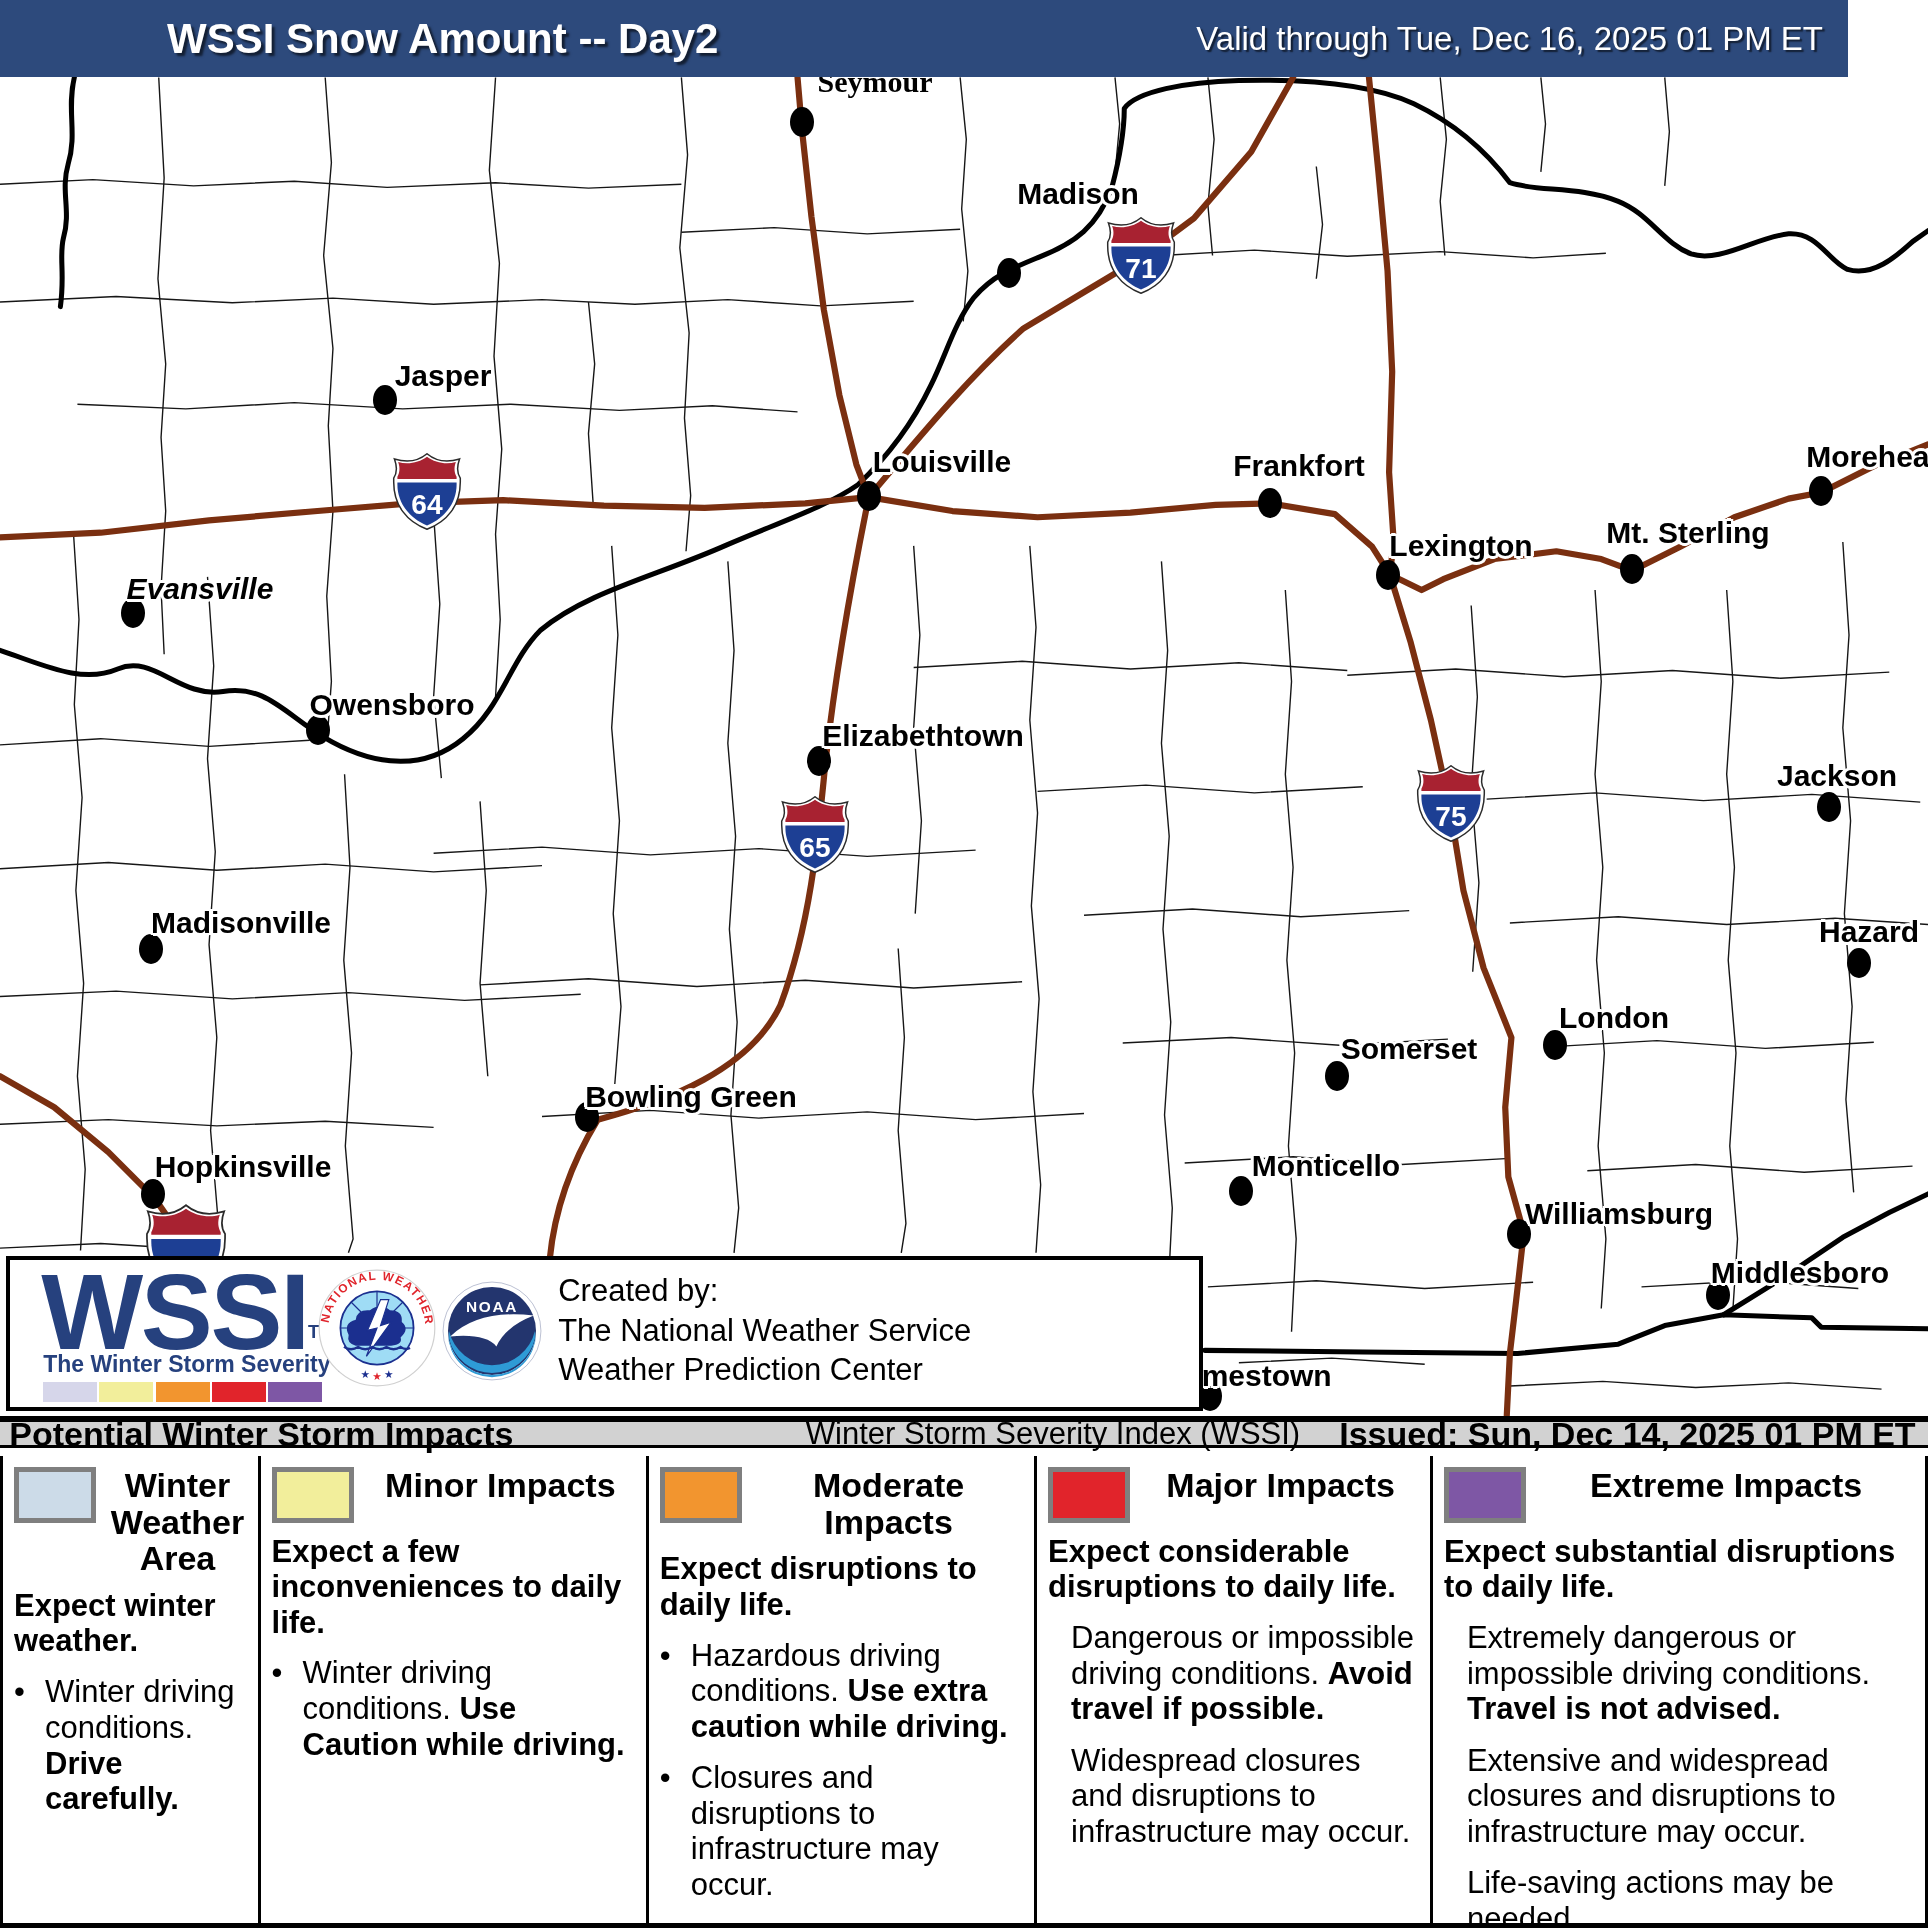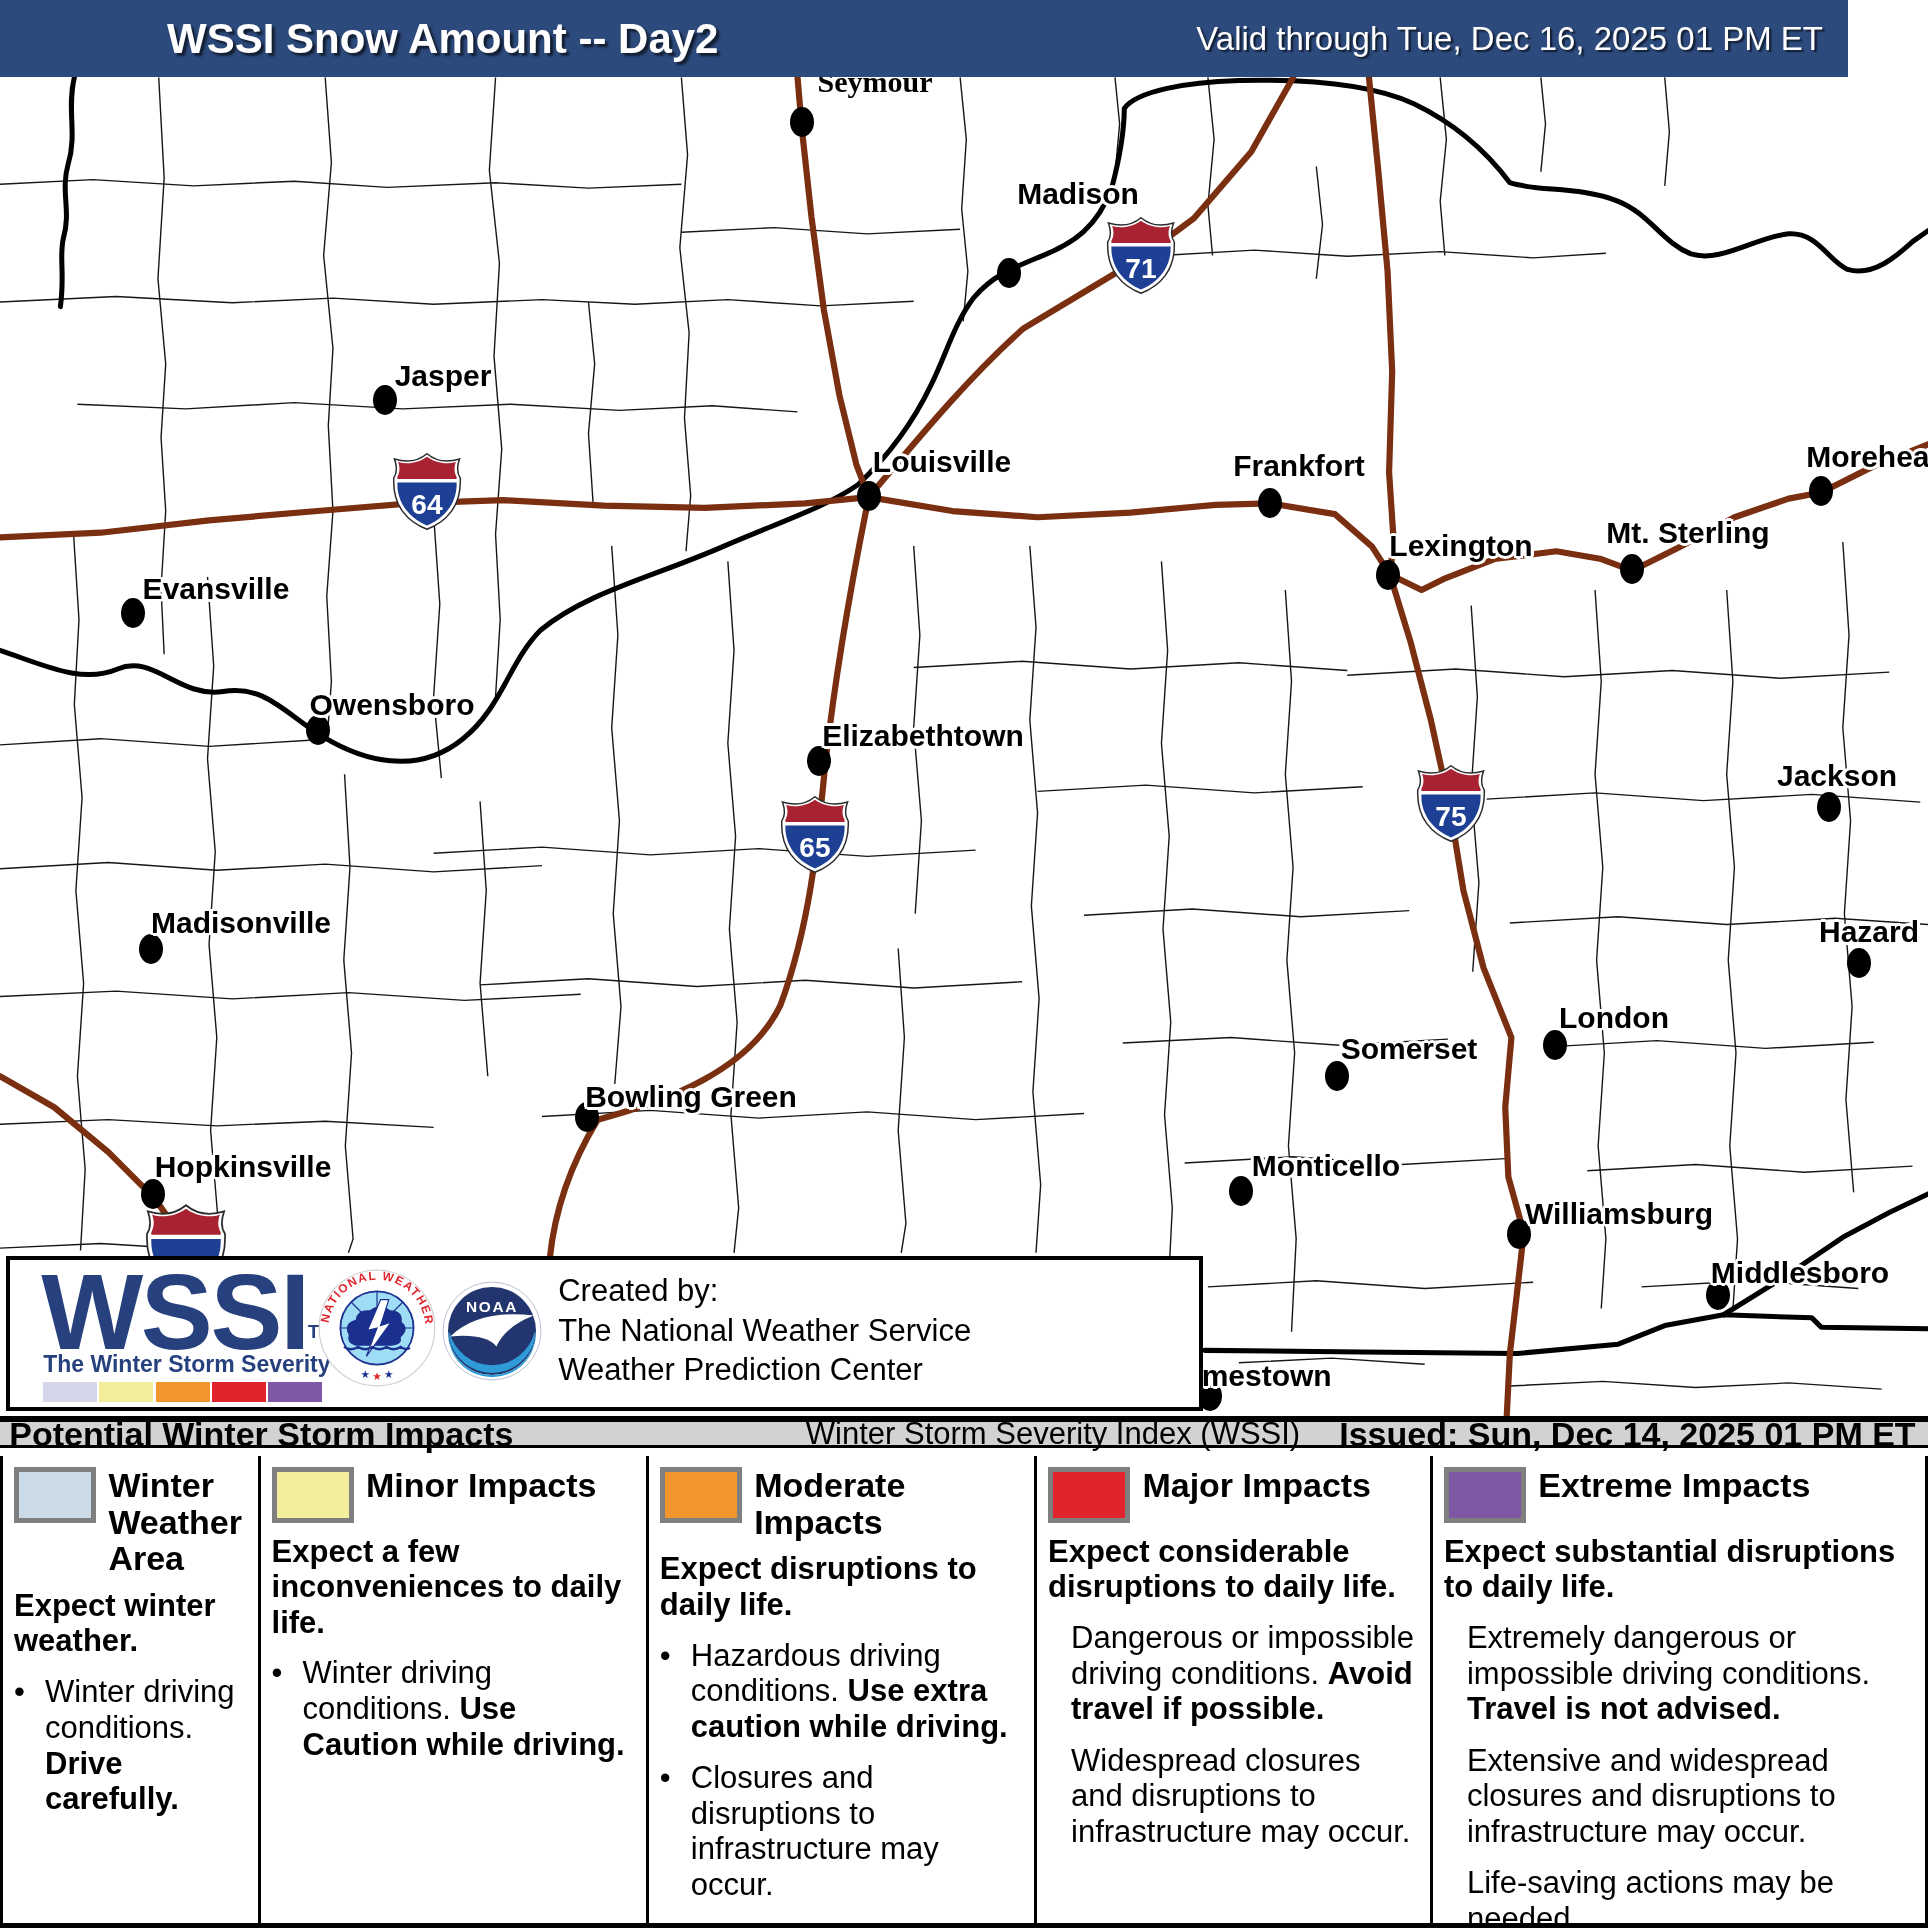--- a/index.html
+++ b/index.html
@@ -57,21 +57,21 @@
     border-left:3.9px solid #000;border-right:3.9px solid #000;border-bottom:5.4px solid #000;
     box-sizing:border-box;display:flex;z-index:7}
   .legend-col{border-right:3.1px solid #000;box-sizing:border-box;padding:11px 11px 0 11px}
   .legend-col:nth-child(1){width:13.4%}
   .legend-col:nth-child(2){width:20.2%}
   .legend-col:nth-child(3){width:20.2%}
   .legend-col:nth-child(4){width:20.6%}
   .legend-col:nth-child(5){flex:1;border-right:none}
   .col-head{display:flex;gap:12.4px;align-items:flex-start}
   .swatch{flex:none;width:82px;height:56px;border:5.4px solid #7f7f7f;box-sizing:border-box}
-  .col-title{flex:1;font-size:34px;font-weight:bold;line-height:1.08;padding-top:0px}
+  .col-title{flex:1;text-align:center;font-size:34px;font-weight:bold;line-height:1.08;padding-top:0px}
   .col-intro{font-size:31px;font-weight:bold;line-height:1.14;margin-top:11px}
   .col-item{font-size:31px;line-height:1.15;margin-top:15.5px;display:flex}
   .col-item .bullet{flex:none;width:31px;font-size:31px}
   .col-item.nobullet{padding-left:23px}
   .col-item b{font-weight:bold}
 </style>
 </head>
 <body>
 
 <div class="screen">
@@ -164,21 +164,21 @@
       <div class="city-label" style="left: 942px; top: 462px;">Louisville</div>
       <div class="city-dot" style="left: 1270px; top: 503px;"></div>
       <div class="city-label" style="left: 1299px; top: 466px;">Frankfort</div>
       <div class="city-dot" style="left: 1388px; top: 575px;"></div>
       <div class="city-label" style="left: 1461px; top: 546px;">Lexington</div>
       <div class="city-dot" style="left: 1632px; top: 569px;"></div>
       <div class="city-label" style="left: 1688px; top: 533px;">Mt. Sterling</div>
       <div class="city-dot" style="left: 1821px; top: 491px;"></div>
       <div class="city-label" style="left: 1877px; top: 457px;">Morehead</div>
       <div class="city-dot" style="left: 133px; top: 613px;"></div>
-      <div class="city-label" style="left: 216px; top: 589px;">Evansville</div>
+      <div class="city-label" style="left: 200px; top: 589px; font-style: italic;">Evansville</div>
       <div class="city-dot" style="left: 318px; top: 730px;"></div>
       <div class="city-label" style="left: 392px; top: 705px;">Owensboro</div>
       <div class="city-dot" style="left: 819px; top: 761px;"></div>
       <div class="city-label" style="left: 923px; top: 736px;">Elizabethtown</div>
       <div class="city-dot" style="left: 1829px; top: 807px;"></div>
       <div class="city-label" style="left: 1837px; top: 776px;">Jackson</div>
       <div class="city-dot" style="left: 151px; top: 949px;"></div>
       <div class="city-label" style="left: 241px; top: 923px;">Madisonville</div>
       <div class="city-dot" style="left: 1859px; top: 963px;"></div>
       <div class="city-label" style="left: 1869px; top: 932px;">Hazard</div>

